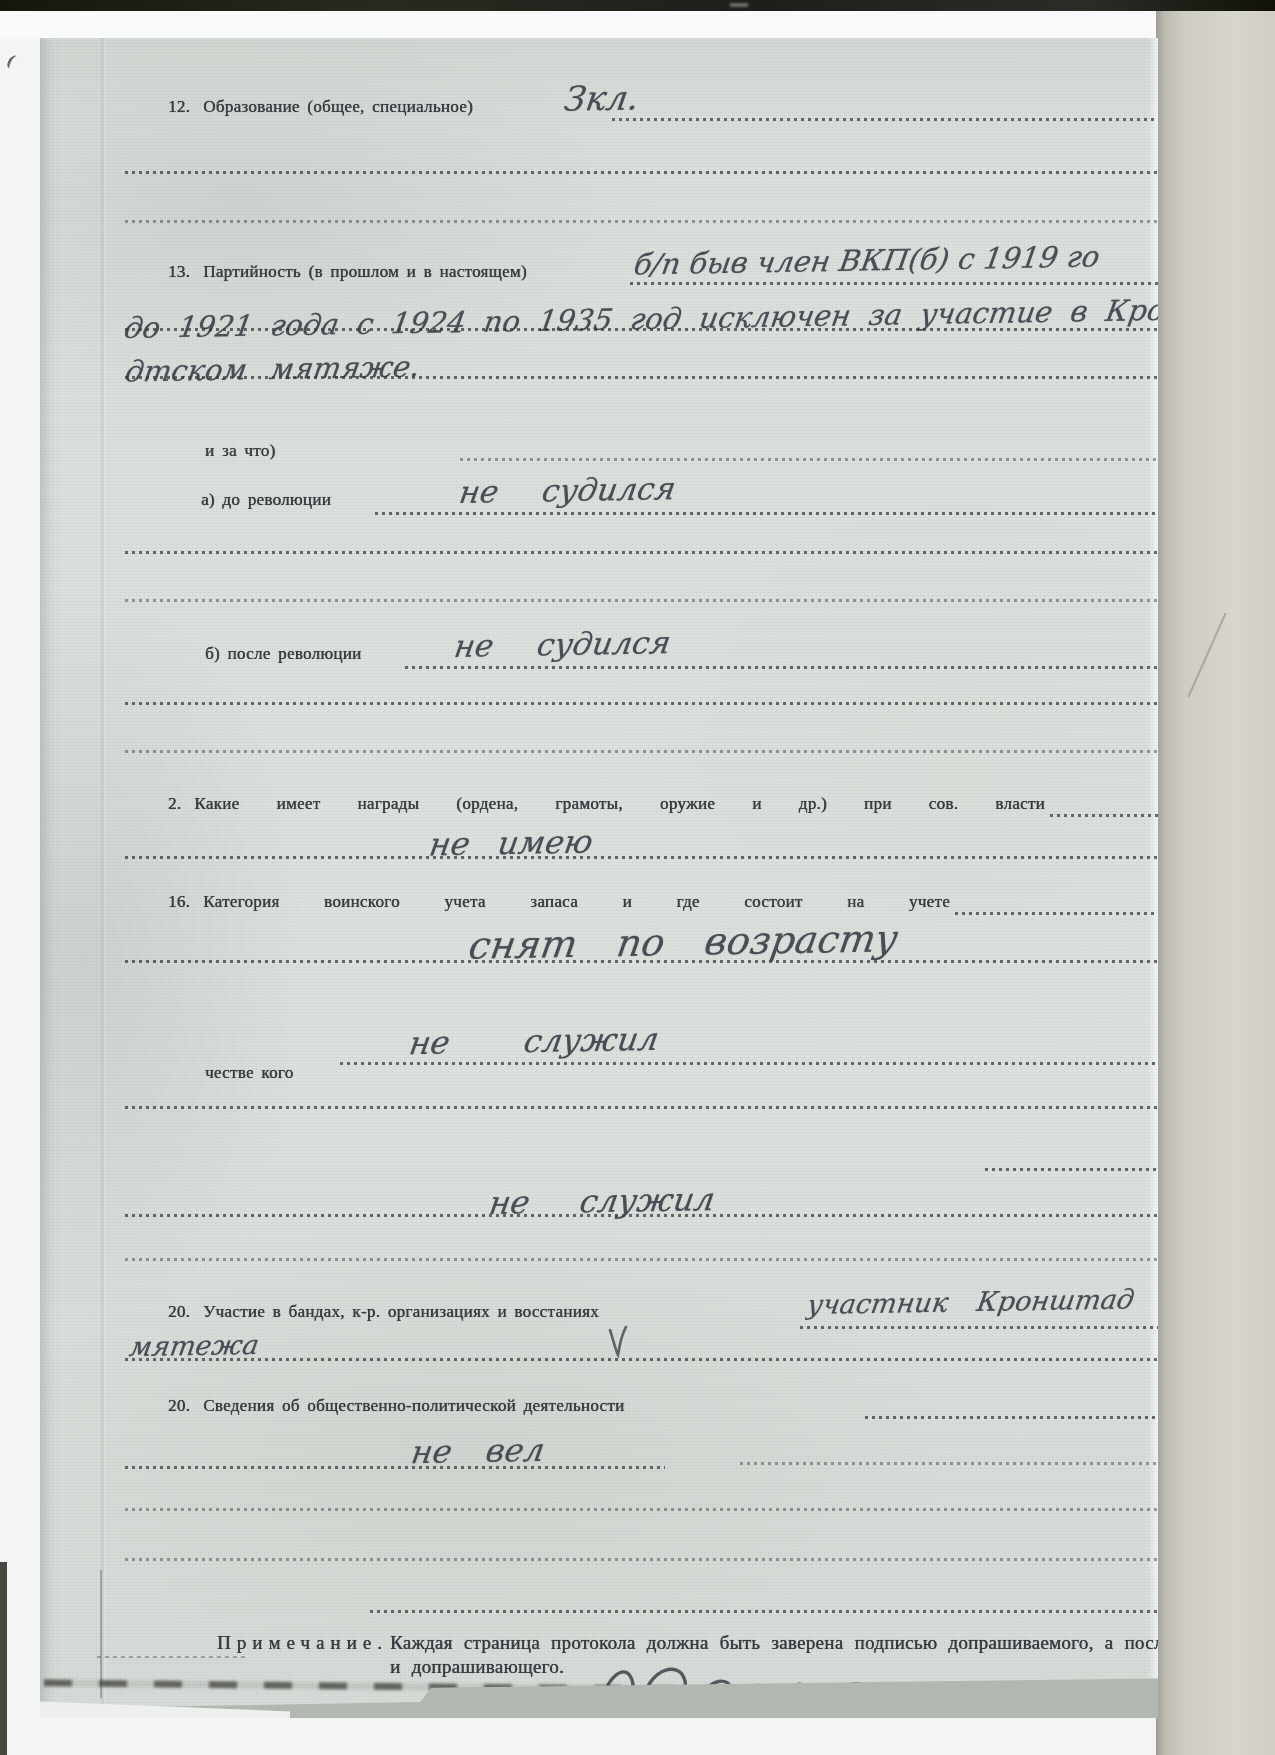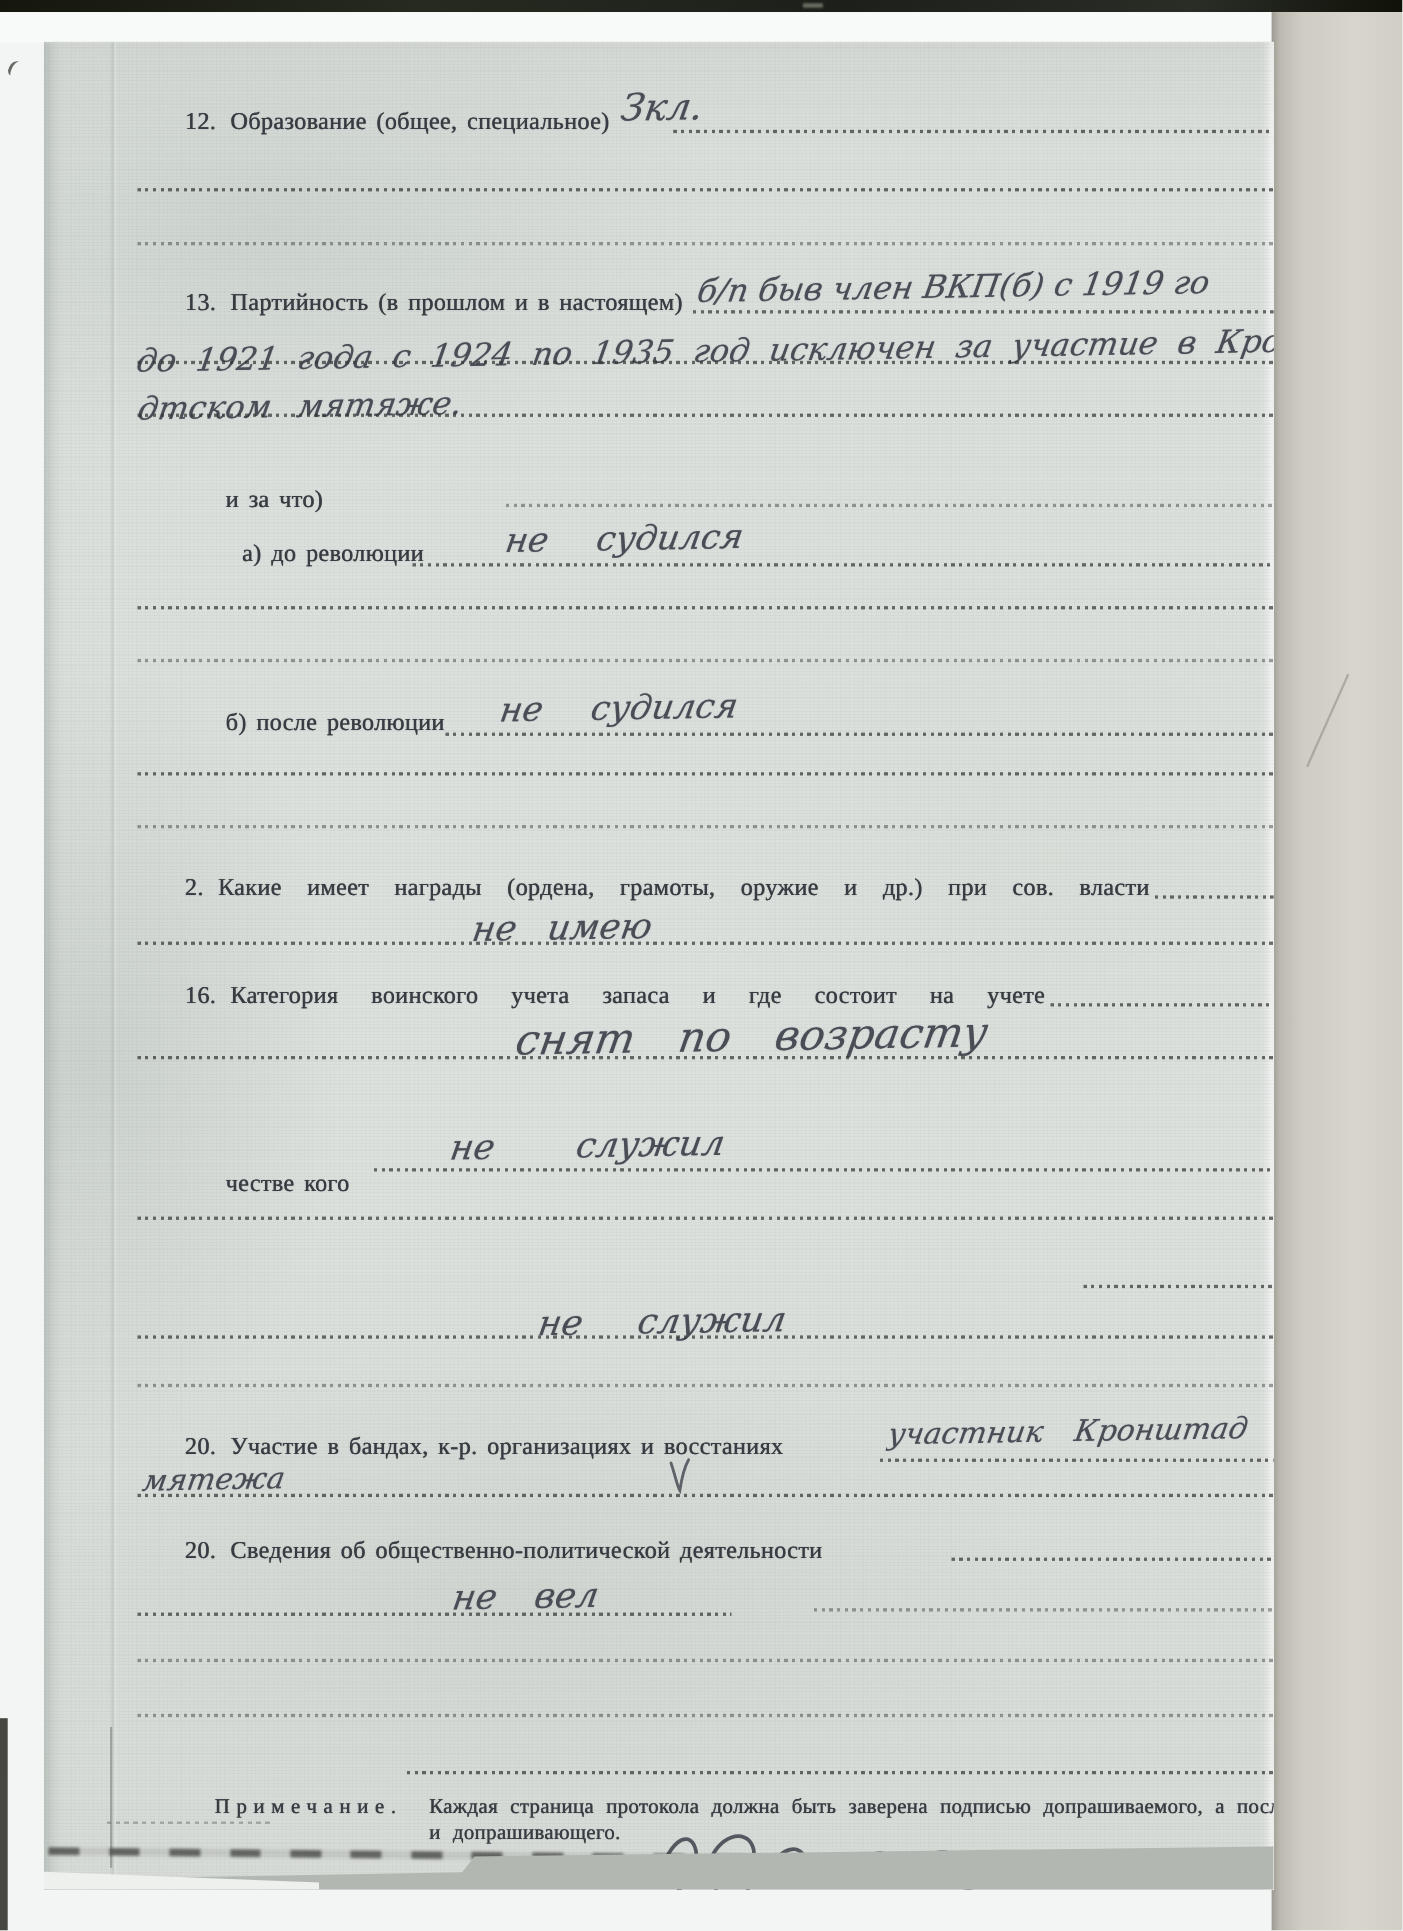--- a/index.html
+++ b/index.html
@@ -29,21 +29,21 @@
       linear-gradient(180deg,#d4d8d4,#dbdfdc 6%,#dde1de 58%,#d7dbd7);
     box-shadow: inset -7px 0 9px -3px rgba(255,255,255,.85), inset 10px 0 14px -6px rgba(110,120,114,.35);
   }
   .page::before{content:"";position:absolute;inset:0;pointer-events:none;
     background:
       repeating-linear-gradient(0deg, rgba(116,126,120,.05) 0 1px, transparent 1px 3px),
       repeating-linear-gradient(90deg, rgba(116,126,120,.035) 0 1px, transparent 1px 4px);}
   .crease{position:absolute;left:60px;top:0;width:6px;height:1680px;
     background:linear-gradient(90deg,transparent,rgba(90,100,94,.14) 45%,rgba(255,255,255,.25) 80%,transparent);}
 
-  .print{position:absolute;font-family:"Liberation Serif",serif;font-size:22px;color:#383b41;
+  .print{position:absolute;font-family:"Liberation Serif",serif;font-size:17px;color:#383b41;
     letter-spacing:.3px;word-spacing:3px;white-space:nowrap;
     text-shadow:.4px 0 0 rgba(56,59,65,.85), 0 0 1.1px rgba(56,59,65,.35);}
   .print .num{margin-right:13px;}
   .justify{white-space:normal;text-align:justify;text-align-last:justify;}
   .hw{position:absolute;font-family:"DejaVu Serif",serif;font-style:italic;color:#4a4d56;
     white-space:nowrap;transform:skewX(-10deg) rotate(-1deg);
     text-shadow:0 0 1px rgba(74,77,86,.55);overflow:hidden;}
   .dots{position:absolute;height:3px;
     background-image:repeating-linear-gradient(90deg, rgba(52,54,52,.9) 0 3px, rgba(52,54,52,0) 3px 7px);
     filter:blur(.35px);opacity:.8;}
@@ -88,21 +88,21 @@
   <div class="hw clip" style="left:595px;top:205px;font-size:29px;width:523px;">б/п быв член ВКП(б) с 1919 го</div>
   <div class="dots" style="left:590px;top:244px;width:528px;"></div>
   <div class="hw clip" style="left:86px;top:264px;font-size:29px;width:1032px;word-spacing:9px;">до 1921 года с 1924 по 1935 год исключен за участие в Кроншта</div>
   <div class="dots" style="left:85px;top:290px;width:1033px;"></div>
   <div class="hw" style="left:86px;top:314px;font-size:29px;word-spacing:14px;">дтском мятяже.</div>
   <div class="dots" style="left:85px;top:338px;width:1033px;"></div>
 
   <div class="print" style="left:165px;top:403px;">и за что)</div>
   <div class="dots f" style="left:420px;top:420px;width:698px;"></div>
 
-  <div class="print" style="left:180px;top:452px;">а) до революции</div>
+  <div class="print" style="left:161px;top:452px;">а) до революции</div>
   <div class="hw" style="left:420px;top:434px;font-size:31px;word-spacing:34px;">не судился</div>
   <div class="dots" style="left:335px;top:474px;width:783px;"></div>
   <div class="dots" style="left:85px;top:513px;width:1033px;"></div>
   <div class="dots f" style="left:85px;top:561px;width:1033px;"></div>
 
   <div class="print" style="left:165px;top:606px;">б) после революции</div>
   <div class="hw" style="left:415px;top:588px;font-size:31px;word-spacing:34px;">не судился</div>
   <div class="dots" style="left:365px;top:628px;width:753px;"></div>
   <div class="dots" style="left:85px;top:664px;width:1033px;"></div>
   <div class="dots f" style="left:85px;top:712px;width:1033px;"></div>
@@ -139,21 +139,21 @@
   <div class="print" style="left:128px;top:1358px;"><span class="num">20.</span><span>Сведения об общественно-политической деятельности</span></div>
   <div class="dots" style="left:825px;top:1378px;width:293px;"></div>
   <div class="hw" style="left:372px;top:1394px;font-size:32px;word-spacing:24px;">не вел</div>
   <div class="dots" style="left:85px;top:1428px;width:540px;"></div>
   <div class="dots f" style="left:700px;top:1424px;width:418px;"></div>
 
   <div class="dots f" style="left:85px;top:1470px;width:1033px;"></div>
   <div class="dots f" style="left:85px;top:1520px;width:1033px;"></div>
   <div class="dots" style="left:330px;top:1572px;width:788px;"></div>
 
-  <div class="print note note-label" style="left:155px;top:1594px;">Примечание.</div>
+  <div class="print note note-label" style="left:177px;top:1594px;">Примечание.</div>
   <div class="print note clip" style="left:350px;top:1594px;width:768px;word-spacing:6px;">Каждая страница протокола должна быть заверена подписью допрашиваемого, а последняя</div>
   <div class="print note" style="left:350px;top:1618px;word-spacing:6px;">и допрашивающего.</div>
 
   <svg style="position:absolute;left:540px;top:1596px;" width="480" height="110" viewBox="0 0 480 110">
     <path d="M18 80 C 26 40, 46 28, 52 46 C 57 60, 42 80, 30 92
              M 64 62 C 72 34, 98 28, 104 44 C 110 58, 94 66, 82 64 C 98 70, 106 84, 94 94 C 82 102, 66 94, 72 80
              M 120 66 C 130 44, 148 42, 152 56 C 156 70, 140 78, 130 70
              M 162 64 C 172 48, 184 48, 188 60 C 192 72, 202 68, 210 56 C 218 46, 230 50, 228 64 C 226 80, 242 76, 254 62
              C 272 42, 294 48, 290 68 C 286 88, 308 86, 336 68 C 352 58, 362 62, 356 76" stroke="#42454e" stroke-width="3.4" fill="none" stroke-linecap="round" opacity=".88"></path>
   </svg>

